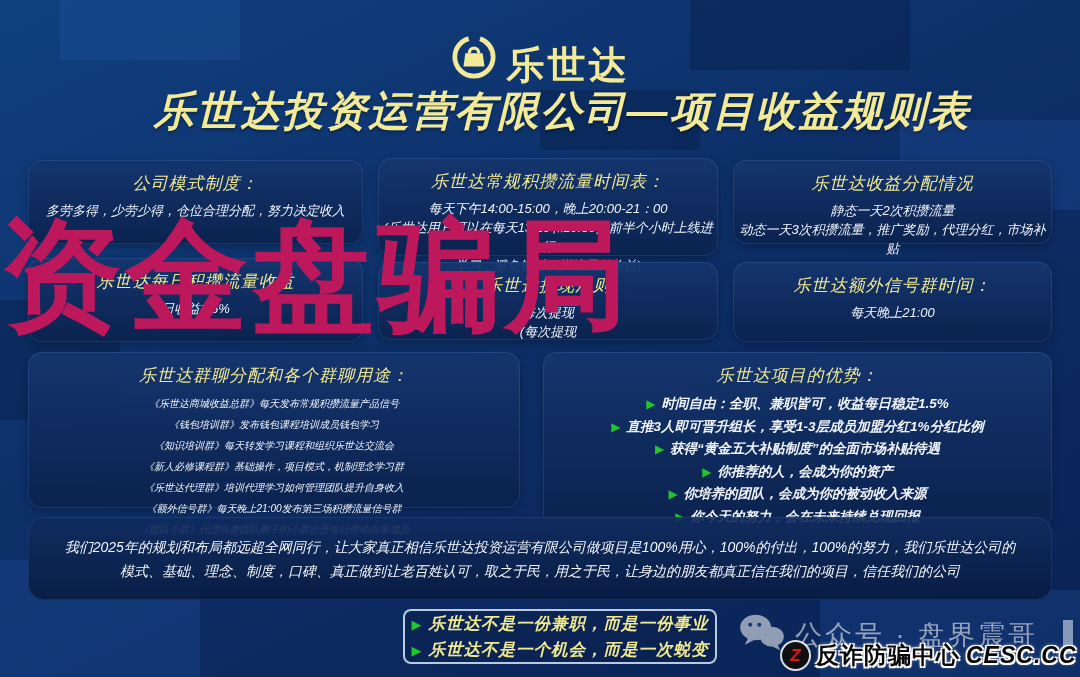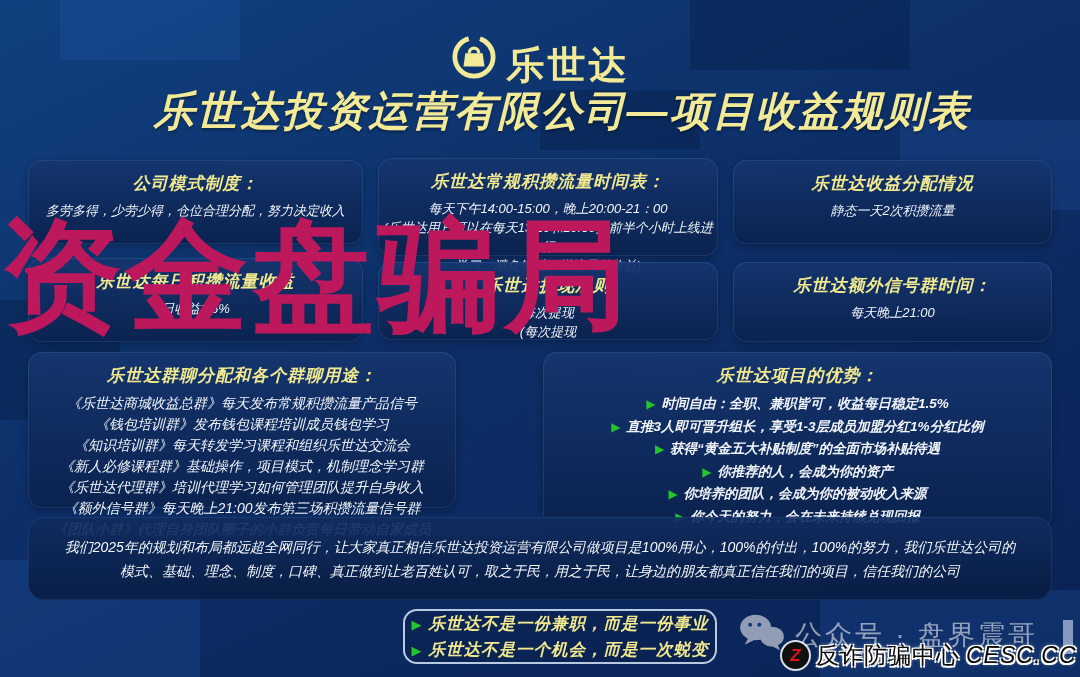--- a/index.html
+++ b/index.html
@@ -23,23 +23,23 @@
     padding-left:22px;
   }
 
   
   .card{
     position:absolute;border-radius:14px;text-align:center;color:#eef3fa;
     background:linear-gradient(180deg,rgba(21,53,110,0.95),rgba(10,34,78,0.96));
     box-shadow:inset 0 0 0 1px rgba(90,150,230,0.18), 0 3px 8px rgba(0,0,0,0.25);
     padding-top:10px;box-sizing:border-box;
   }
-  .card-title{color:#f1e98f;font-weight:bold;font-style:italic;font-size:17px;margin:2px 0 6px;letter-spacing:1px;}
+  .card-title{color:#f1e98f;font-weight:normal;font-style:italic;font-size:17px;margin:2px 0 6px;letter-spacing:1px;}
   .card-line{font-size:13px;line-height:19px;font-style:italic;font-weight:normal;color:#f2f5fb;}
-  .groups .card-line{font-size:14px;line-height:21px;}
+  .groups .card-line{font-size:10px;line-height:21px;}
   .adv-line{font-size:13.5px;line-height:21.5px;font-style:italic;font-weight:bold;color:#f2f5fb;}
   .bullet{color:#23c52c;font-style:normal;margin-right:6px;font-size:12px;}
 
   
   .scam-overlay{
     position:absolute;top:212px;left:0;width:100%;text-align:left;z-index:60;
     font-size:122px;line-height:1.06;font-weight:900;color:#be185d;letter-spacing:4px;
     font-family:"DejaVu Sans","Liberation Sans",sans-serif;
   }
 
@@ -47,38 +47,38 @@
   .footer-card{
     position:absolute;left:28px;top:517px;width:1024px;height:83px;border-radius:16px;
     background:linear-gradient(180deg,rgba(16,44,95,0.9),rgba(8,28,66,0.92));
     box-shadow:inset 0 0 0 1px rgba(90,150,230,0.15);
     display:flex;align-items:center;justify-content:center;box-sizing:border-box;padding:10px 34px;
   }
   .footer-text{font-size:14px;line-height:24px;text-align:center;color:#f5f7fb;font-style:italic;font-weight:normal;}
 
   
   .slogan-box{
-    position:absolute;left:403px;top:609px;width:314px;height:55px;border-radius:14px;
+    position:absolute;left:403px;top:609px;width:314px;height:55px;border-radius:8px;
     border:2px solid rgba(215,233,250,0.85);background:rgba(10,30,70,0.35);
     display:flex;flex-direction:column;align-items:center;justify-content:center;box-sizing:border-box;
   }
   .slogan-line{font-size:16.5px;font-weight:bold;font-style:italic;color:#f1e98f;line-height:24px;letter-spacing:1px;}
   .slogan-line .bullet{font-size:13px;}
 
   
   .wm-wechat{position:absolute;left:737px;top:613px;display:flex;align-items:center;gap:8px;opacity:0.55;z-index:70;}
   .wm-wechat-label{font-size:27px;color:#ffffff;letter-spacing:3px;}
   .wm-anti{position:absolute;left:782px;top:640px;display:flex;align-items:center;gap:7px;z-index:71;}
   .anti-logo{
     width:27px;height:27px;border-radius:50%;background:#101010;color:#e11414;
     display:flex;align-items:center;justify-content:center;font-weight:900;font-size:17px;font-style:italic;
     box-shadow:0 0 0 2px rgba(255,255,255,0.85);
   }
   .anti-label{
-    font-size:23px;font-weight:400;color:#0a0a0a;letter-spacing:1px;
+    font-size:23px;font-weight:700;color:#0a0a0a;letter-spacing:1px;
     text-shadow:-1.5px -1.5px 0 #fff,1.5px -1.5px 0 #fff,-1.5px 1.5px 0 #fff,1.5px 1.5px 0 #fff,0 0 4px #fff;
   }
   .anti-site{font-style:italic;margin-left:6px;}
 </style>
 </head>
 <body>
 
 <div class="tile t-light" style="left:60px;top:0;width:180px;height:60px"></div>
 <div class="tile t-dark" style="left:690px;top:0;width:220px;height:70px"></div>
 <div class="tile t-light" style="left:900px;top:120px;width:180px;height:90px"></div>
@@ -106,39 +106,40 @@
 </div>
 <div class="card" style="left:378px;top:158px;width:340px;height:98px">
   <div class="card-title">乐世达常规积攒流量时间表：</div>
   <div class="card-line">每天下午14:00-15:00，晚上20:00-21：00</div>
   <div class="card-line">(乐世达用户可以在每天13:20和19:30提前半个小时上线进行</div>
   <div class="card-line">学习，避免错过积攒流量的收益)</div>
 </div>
 <div class="card" style="left:733px;top:160px;width:319px;height:84px">
   <div class="card-title">乐世达收益分配情况</div>
   <div class="card-line">静态一天2次积攒流量</div>
+  <div class="card-line">动态一天3次积攒流量，推广奖励，代理分红，市场补贴</div>
 </div>
 
 <div class="card" style="left:28px;top:258px;width:335px;height:84px">
   <div class="card-title">乐世达每日积攒流量收益</div>
   <div class="card-line">日收益1.5%</div>
 </div>
 <div class="card" style="left:378px;top:262px;width:340px;height:78px">
   <div class="card-title">乐世达提现规则</div>
   <div class="card-line">每次提现</div>
   <div class="card-line">(每次提现</div>
 </div>
 <div class="card" style="left:733px;top:262px;width:319px;height:80px">
   <div class="card-title">乐世达额外信号群时间：</div>
   <div class="card-line">每天晚上21:00</div>
 </div>
 
 <div class="scam-overlay">资金盘骗局</div>
 
-<div class="card groups" style="left:28px;top:352px;width:428px;height:156px">
+<div class="card groups" style="left:28px;top:352px;width:492px;height:156px">
   <div class="card-title">乐世达群聊分配和各个群聊用途：</div>
   <div class="card-line">《乐世达商城收益总群》每天发布常规积攒流量产品信号</div>
   <div class="card-line">《钱包培训群》发布钱包课程培训成员钱包学习</div>
   <div class="card-line">《知识培训群》每天转发学习课程和组织乐世达交流会</div>
   <div class="card-line">《新人必修课程群》基础操作，项目模式，机制理念学习群</div>
   <div class="card-line">《乐世达代理群》培训代理学习如何管理团队提升自身收入</div>
   <div class="card-line">《额外信号群》每天晚上21:00发布第三场积攒流量信号群</div>
   <div class="card-line">《团队小群》代理自身团队圈子的小群负责每日带动自家成员</div>
 </div>
 <div class="card" style="left:543px;top:352px;width:509px;height:176px">

